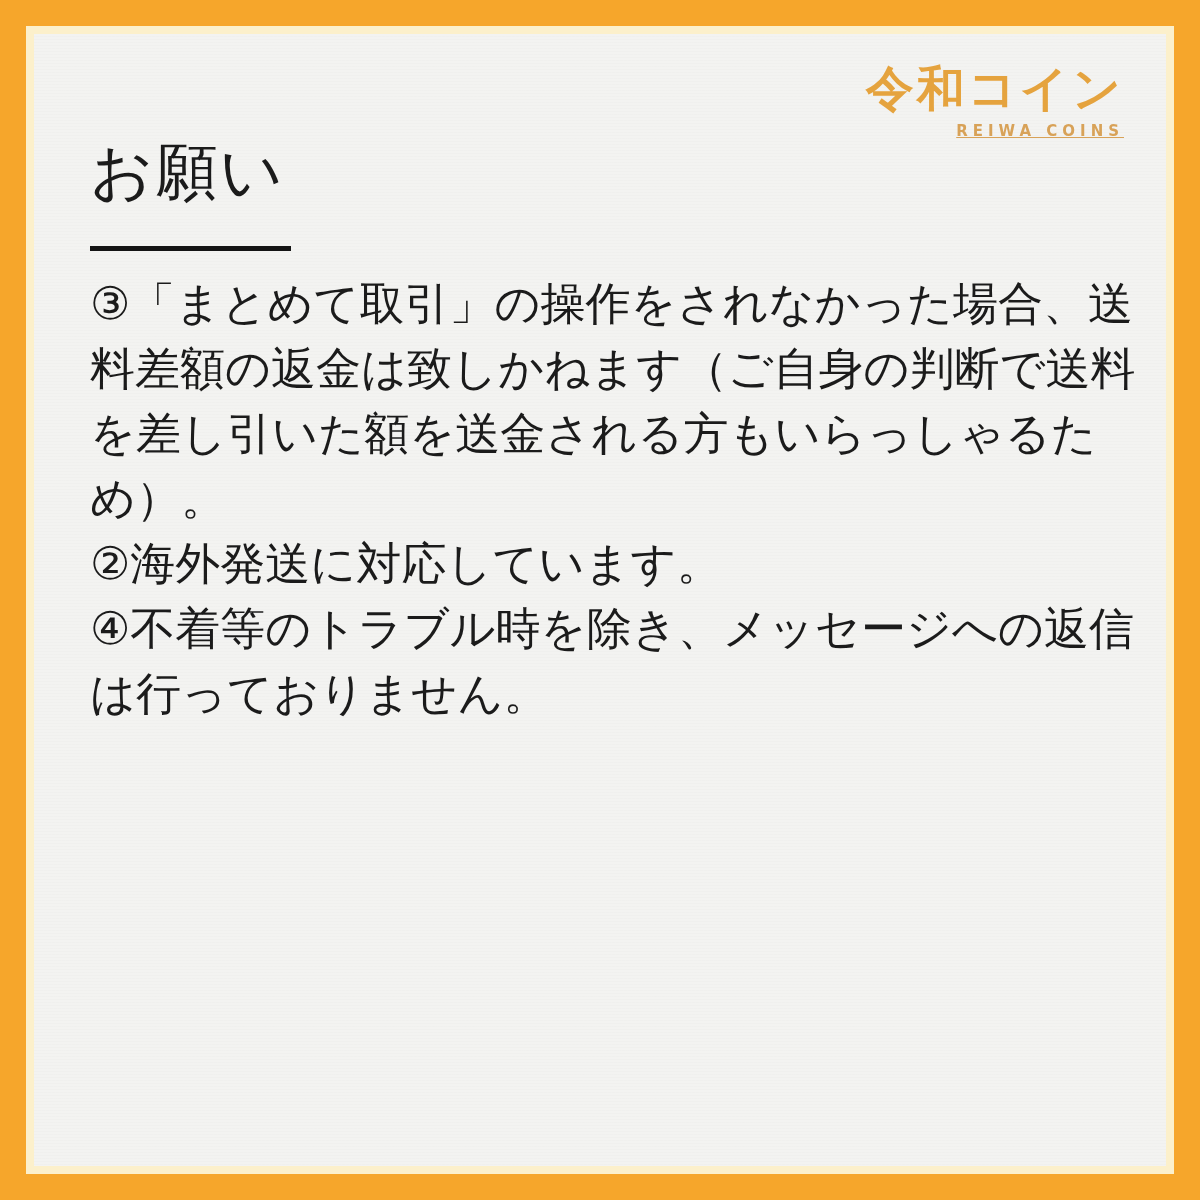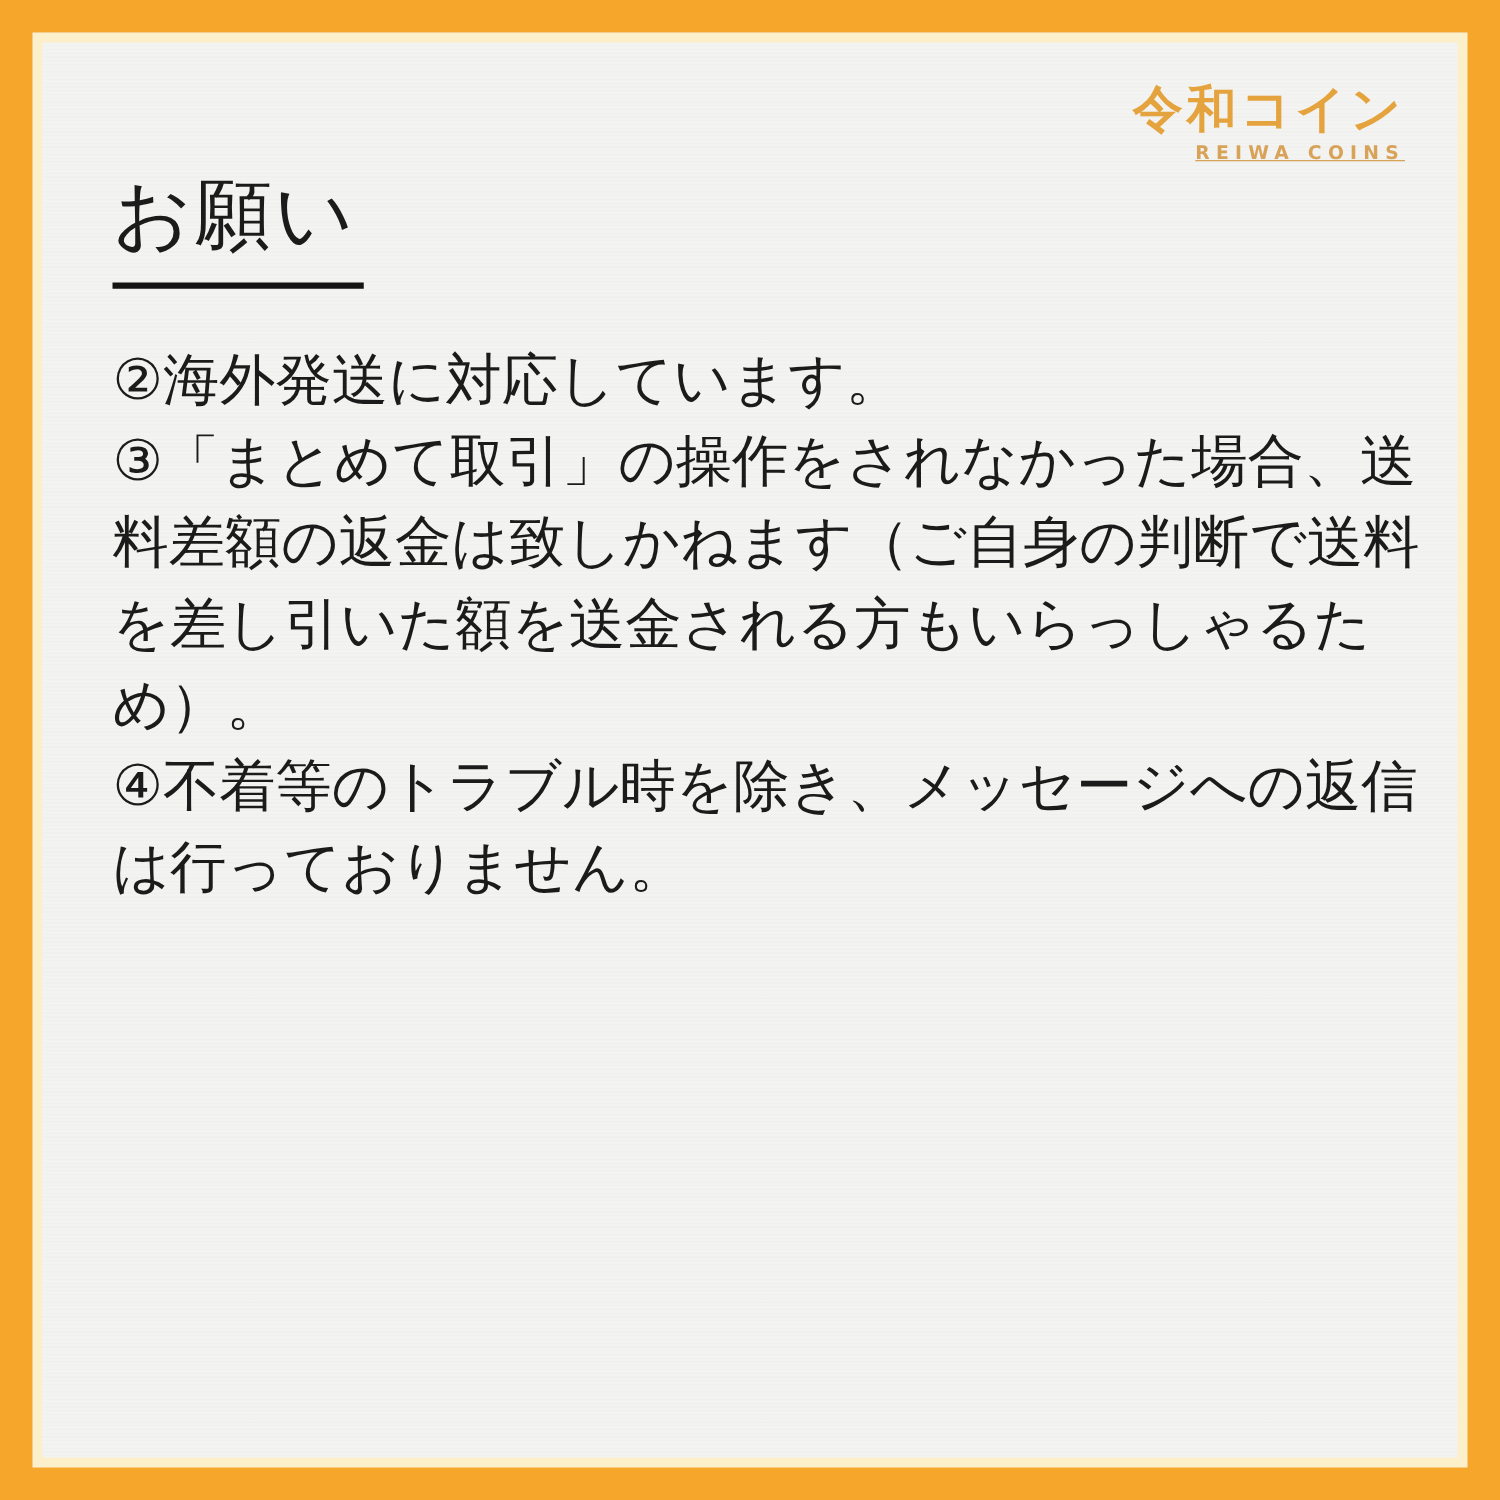--- a/index.html
+++ b/index.html
@@ -30,43 +30,44 @@
   }
   .logo {
     position: absolute;
     top: 40px;
     right: 50px;
     text-align: right;
     color: var(--logo-jp-color);
     user-select: none;
   }
   .logo-jp {
-    font-size: 40px;
+    font-size: 48px;
     font-weight: bold;
     letter-spacing: 3px;
     line-height: 1.1;
+    font-family: Liberation Mono, monospace;
   }
   .logo-en {
     font-size: 15px;
     font-weight: bold;
     letter-spacing: 5px;
     margin-top: 3px;
     color: var(--logo-en-color);
     text-decoration: underline;
   }
   .title {
     position: absolute;
     top: 104px;
     left: 64px;
     display: inline-block;
     font-size: 62px;
     font-weight: 500;
     color: var(--text-color);
     letter-spacing: 2px;
-    padding: 0 6px 12px 0;
+    padding: 0 6px 32px 0;
     border-bottom: 5px solid #141414;
   }
   .notice {
     position: absolute;
     top: 245px;
     left: 64px;
     width: 1084px;
     font-size: 45px;
     line-height: 65px;
     color: var(--text-color);
@@ -79,17 +80,17 @@
 </head>
 <body>
 
 <div class="frame">
   <div class="logo">
     <div class="logo-jp">令和コイン</div>
     <div class="logo-en">REIWA COINS</div>
   </div>
   <h1 class="title">お願い</h1>
   <div class="notice">
+      <p class="notice-item"><span class="run">③「まとめて取引」の操作をされなかった場合、送料差額の返金は致しかねます（ご自身の判断で送料を差し引いた額を送金される方もいらっしゃるため）。</span></p>
       <p class="notice-item"><span class="run">②海外発送に対応しています。</span></p>
-      <p class="notice-item"><span class="run">③「まとめて取引」の操作をされなかった場合、送料差額の返金は致しかねます（ご自身の判断で送料を差し引いた額を送金される方もいらっしゃるため）。</span></p>
       <p class="notice-item"><span class="run">④不着等のトラブル時を除き、メッセージへの返信は行っておりません。</span></p>
     </div>
 </div>
 
 </body></html>

